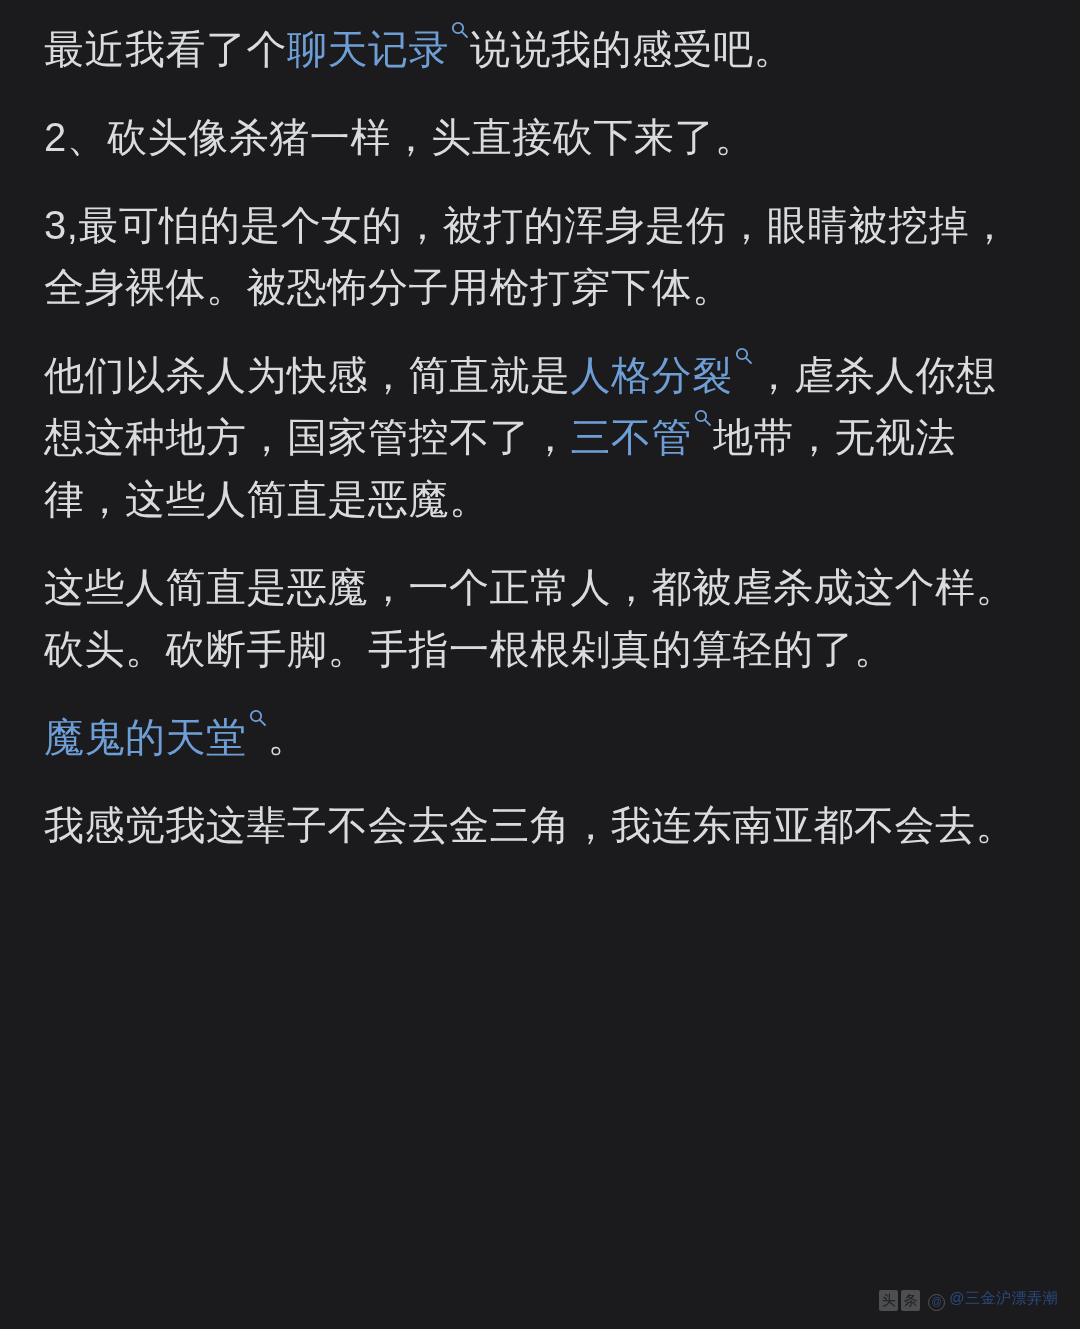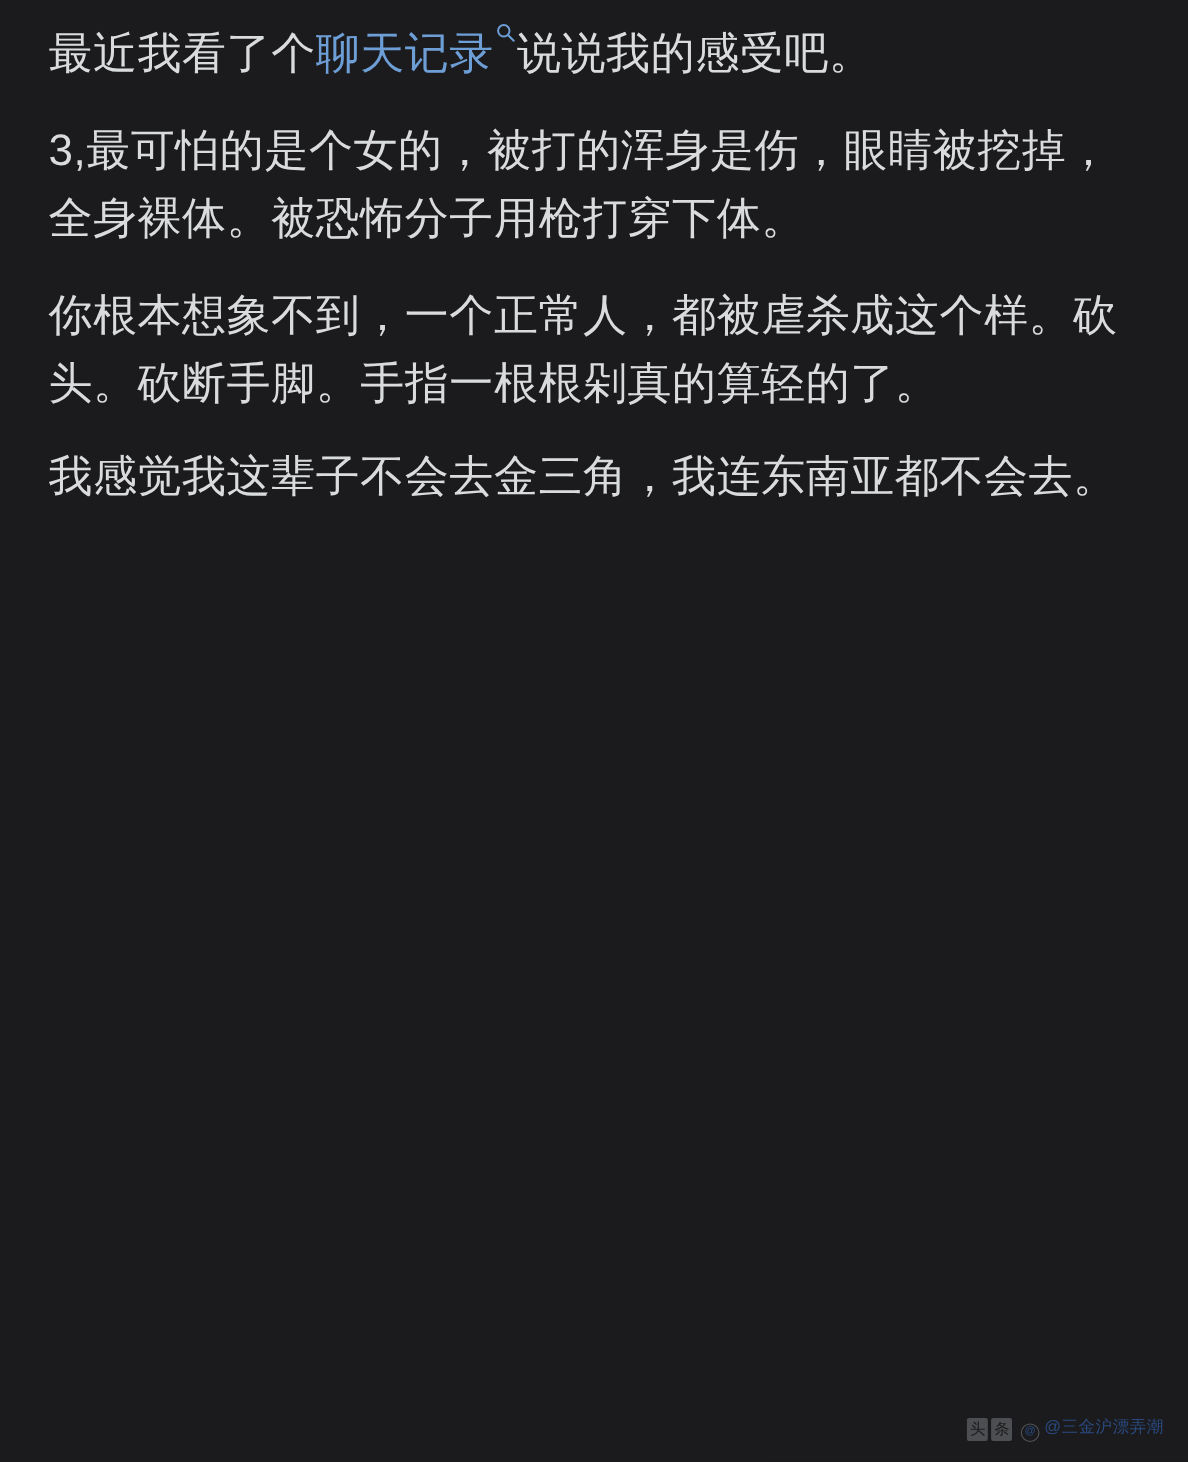--- a/index.html
+++ b/index.html
@@ -26,21 +26,20 @@
   .para {
     font-size: 40px;
     line-height: 1.55;
     letter-spacing: 0.5px;
     margin: 0 0 26px 0;
     color: #d9dbdd;
     word-break: break-word;
   }
   .para:last-of-type {
     margin-bottom: 0;
-    font-family: Liberation Mono, monospace;
   }
   .seg {
     white-space: pre-wrap;
   }
   .link {
     color: #6e9ed6;
     white-space: pre-wrap;
   }
   .magnifier {
     display: inline-block;
@@ -99,22 +98,34 @@
 </style>
 </head>
 <body>
 
 <div class="page">
   <div id="article-body">
       <p class="para"><span class="seg">最近我看了个</span><span class="link">聊天记录</span><span class="magnifier"><svg width="20" height="20" viewBox="0 0 20 20" aria-hidden="true">
             <circle cx="8" cy="8" r="5.2" fill="none" stroke="#6e9ed6" stroke-width="1.8"></circle>
             <line x1="11.8" y1="11.8" x2="17" y2="17" stroke="#6e9ed6" stroke-width="1.8" stroke-linecap="round"></line>
           </svg></span><span class="seg">说说我的感受吧。</span></p>
+      <p class="para"><span class="seg">2、砍头像杀猪一样，头直接砍下来了。</span></p>
       <p class="para"><span class="seg">3,最可怕的是个女的，被打的浑身是伤，眼睛被挖掉，全身裸体。被恐怖分子用枪打穿下体。</span></p>
-      <p class="para"><span class="seg">你根本想象不到，一个正常人，都被虐杀成这个样。砍头。砍断手脚。手指一根根剁真的算轻的了。</span></p>
+      <p class="para"><span class="seg">他们以杀人为快感，简直就是</span><span class="link">人格分裂</span><span class="magnifier"><svg width="20" height="20" viewBox="0 0 20 20" aria-hidden="true">
+            <circle cx="8" cy="8" r="5.2" fill="none" stroke="#6e9ed6" stroke-width="1.8"></circle>
+            <line x1="11.8" y1="11.8" x2="17" y2="17" stroke="#6e9ed6" stroke-width="1.8" stroke-linecap="round"></line>
+          </svg></span><span class="seg">，虐杀人你想想这种地方，国家管控不了，</span><span class="link">三不管</span><span class="magnifier"><svg width="20" height="20" viewBox="0 0 20 20" aria-hidden="true">
+            <circle cx="8" cy="8" r="5.2" fill="none" stroke="#6e9ed6" stroke-width="1.8"></circle>
+            <line x1="11.8" y1="11.8" x2="17" y2="17" stroke="#6e9ed6" stroke-width="1.8" stroke-linecap="round"></line>
+          </svg></span><span class="seg">地带，无视法律，这些人简直是恶魔。</span></p>
+      <p class="para"><span class="seg">这些人简直是恶魔，一个正常人，都被虐杀成这个样。砍头。砍断手脚。手指一根根剁真的算轻的了。</span></p>
+      <p class="para"><span class="link">魔鬼的天堂</span><span class="magnifier"><svg width="20" height="20" viewBox="0 0 20 20" aria-hidden="true">
+            <circle cx="8" cy="8" r="5.2" fill="none" stroke="#6e9ed6" stroke-width="1.8"></circle>
+            <line x1="11.8" y1="11.8" x2="17" y2="17" stroke="#6e9ed6" stroke-width="1.8" stroke-linecap="round"></line>
+          </svg></span><span class="seg">。</span></p>
       <p class="para"><span class="seg">我感觉我这辈子不会去金三角，我连东南亚都不会去。</span></p>
     </div>
 
   <div class="watermark">
     <span class="wm-logo">
       <span class="wm-box">头</span>
       <span class="wm-box">条</span>
     </span>
     <span class="wm-text"><span class="wm-at">@</span><span>@三金沪漂弄潮</span></span>
   </div>

